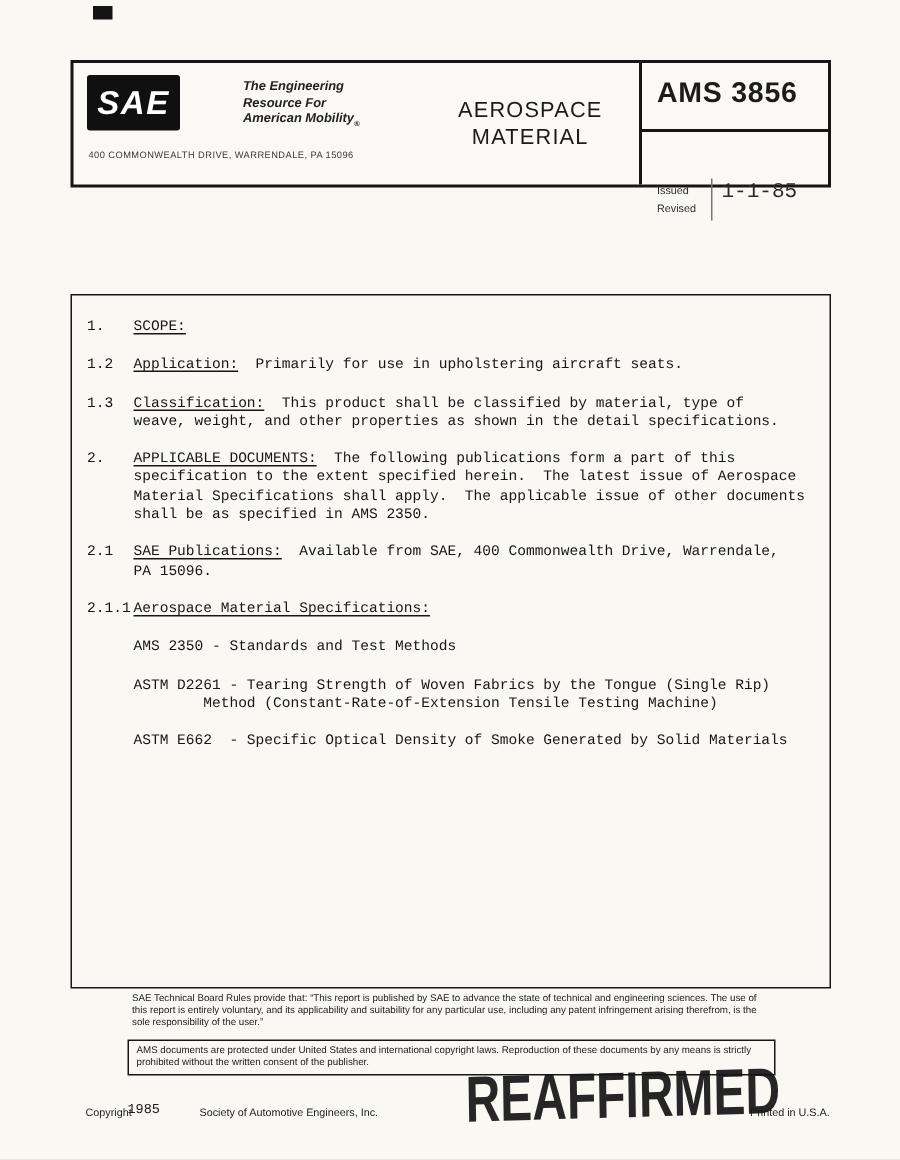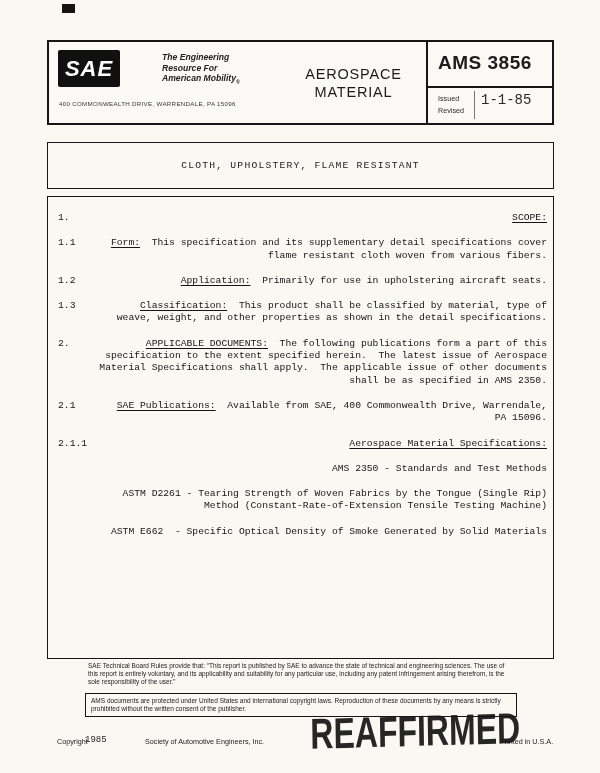--- a/index.html
+++ b/index.html
@@ -22,51 +22,51 @@
               font-style:italic; font-weight:bold; font-size:22px; letter-spacing:1px; border-radius:2px; }
   .tagline { position:absolute; left:79px; top:10px; font-style:italic; font-weight:bold;
              font-size:8.6px; line-height:10.6px; color:#222;margin-left:34px; }
   .reg { font-size:5px; vertical-align:sub; }
   .addr { position:absolute; left:10px; top:58px; font-size:6.2px; letter-spacing:0.3px; color:#3a3a3a; }
   .hdr-center { flex:1; display:flex; flex-direction:column; align-items:center; justify-content:center;
                 gap:2px; font-size:14.5px; letter-spacing:0.8px; color:#1b1b1b; }
   .hdr-right { width:126px; border-left:2px solid #161616; display:flex; flex-direction:column; }
   .ams { height:46px; border-bottom:2px solid #161616; font-weight:bold; font-size:19px;
          padding:10px 0 0 10px; letter-spacing:0.5px; }
-  .issue-area { position:relative; flex:1; font-size:7.2px; color:#2a2a2a; }
+  .issue-area { position:relative; flex:1; font-size:7.2px; color:#2a2a2a;margin-top:28px; }
   .issue-div { position:absolute; left:46px; top:3px; width:1px; height:28px; background:#777; }
   .issued-label  { position:absolute; left:10px; top:6px; }
   .issued-value  { position:absolute; left:53px; top:4px; font-size:14px; }
   .revised-label { position:absolute; left:10px; top:18px; }
   .revised-value { position:absolute; left:53px; top:17px; font-size:8.8px; }
 
   
   .title-box { position:absolute; left:47px; top:142px; width:507px; height:47px;
                border:1.5px solid #161616; display:flex; align-items:center; justify-content:center; }
   .title-box span { font-size:9.7px; letter-spacing:1.2px; }
 
   
   .body-box { position:absolute; left:47px; top:196px; width:507px; height:463px;
               border:1.5px solid #161616; padding:15px 6px 0 10px;
               font-size:9.7px; line-height:12.3px; color:#161616; }
   .para { display:flex; margin-bottom:13px; }
   .pnum { flex:0 0 31px; white-space:pre; }
-  .pcontent { flex:1; white-space:pre-wrap;text-align:right; }
-  .pcontent.ind { margin-left:16px; }
+  .pcontent { flex:1; white-space:pre-wrap; }
+  .pcontent.ind { }
   .plabel { text-decoration:underline; text-underline-offset:2px; }
 
   
   .board-rules { position:absolute; left:88px; top:662px; width:426px;
                  font-size:6.5px; line-height:8.2px; color:#222; }
   .copy-box { position:absolute; left:85px; top:693px; width:432px;
               border:1px solid #161616; padding:3px 5px;
               font-size:6.5px; line-height:8.2px; color:#1a1a1a; }
   .c-label   { position:absolute; left:57px;  top:737px; font-size:7.2px; }
   .c-year    { position:absolute; left:85px;  top:735px; font-size:9px; }
-  .c-pub     { position:absolute; left:133px; top:737px; font-size:7.2px;margin-left:12px; }
+  .c-pub     { position:absolute; left:133px; top:737px; font-size:7.2px; }
   .c-printed { position:absolute; left:500px; top:737px; font-size:7.2px; z-index:1; }
 
   
   .stamp { position:absolute; left:310px; top:710px; z-index:3;
            font-size:40px; font-weight:bold; letter-spacing:0px; color:rgba(22,22,22,0.93);
            transform:scale(0.8,1.08) rotate(-1.2deg); transform-origin:left top; white-space:nowrap; }
 
   
   .wm { position:absolute; right:2px; bottom:2px; width:150px; height:44px; z-index:2; }
   .wm svg { position:absolute; left:0; top:0; }
@@ -101,34 +101,26 @@
       <div class="issue-area">
         <div class="issue-div"></div>
         <span class="issued-label">Issued</span>
         <span class="issued-value mono">1-1-85</span>
         <span class="revised-label">Revised</span>
         <span class="revised-value mono"></span>
       </div>
     </div>
   </div>
 
-  <div class="title-box">
-    <span class="mono">CLOTH, UPHOLSTERY, FLAME RESISTANT</span>
-  </div>
 
   <div class="body-box mono">
     <div>
         <div class="para">
           <span class="pnum">1.</span>
           <span class="pcontent"><span class="plabel">SCOPE:</span></span>
-        </div>
-        <div class="para">
-          <span class="pnum">1.1</span>
-          <span class="pcontent"><span class="plabel">Form:</span>  This specification and its supplementary detail specifications cover
-flame resistant cloth woven from various fibers.</span>
         </div>
         <div class="para">
           <span class="pnum">1.2</span>
           <span class="pcontent"><span class="plabel">Application:</span>  Primarily for use in upholstering aircraft seats.</span>
         </div>
         <div class="para">
           <span class="pnum">1.3</span>
           <span class="pcontent"><span class="plabel">Classification:</span>  This product shall be classified by material, type of
 weave, weight, and other properties as shown in the detail specifications.</span>
         </div>

